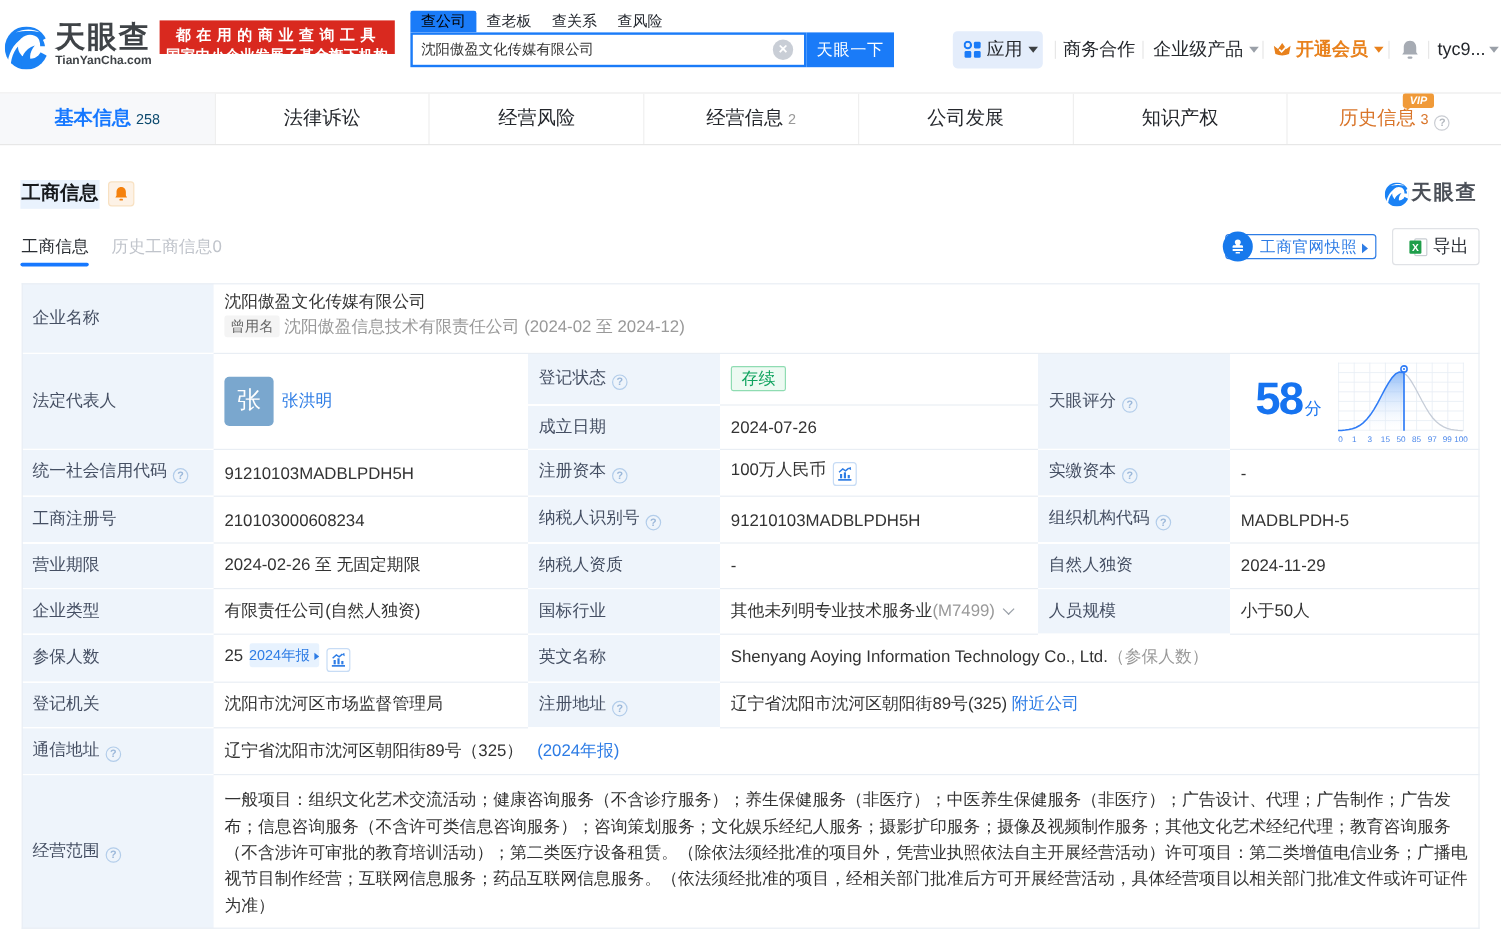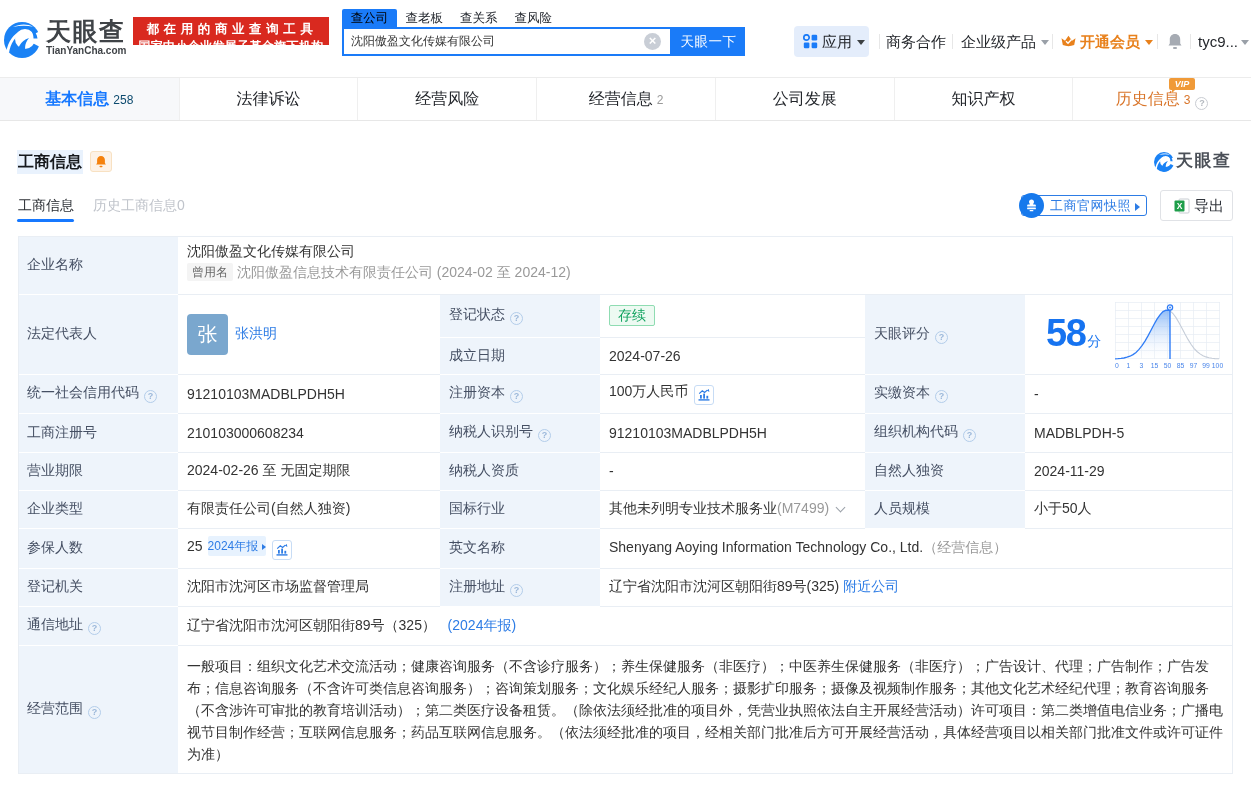--- a/index.html
+++ b/index.html
@@ -235,21 +235,21 @@
   <td class="L">参保人数</td>
   <td class="V">25<span class="rep-badge">2024年报 <span style="display:inline-block;width:0;height:0;border-top:3.5px solid transparent;border-bottom:3.5px solid transparent;border-left:4.5px solid #2d7ce5;"></span></span><span class="icobox"><svg width="12" height="12" viewBox="0 0 12 12" style="margin-top:3px;">
               <rect x="0.5" y="10.2" width="11" height="1.4" fill="#2d7ce5"></rect>
               <rect x="2" y="6" width="1.8" height="3.6" fill="#2d7ce5"></rect>
               <rect x="5.2" y="4.6" width="1.8" height="5" fill="#2d7ce5"></rect>
               <rect x="8.4" y="6.8" width="1.8" height="2.8" fill="#2d7ce5"></rect>
               <path d="M1.2 4.6 L4.3 1.8 L6.6 3.4 L9.3 1.1" stroke="#2d7ce5" stroke-width="1.2" fill="none"></path>
               <path d="M10.9 0 L11.3 2.9 L8.8 1.5 Z" fill="#2d7ce5"></path>
             </svg></span></td>
   <td class="L">英文名称</td>
-  <td class="V" colspan="3">Shenyang Aoying Information Technology Co., Ltd.<span class="gray">（经营信息）</span></td>
+  <td class="V" colspan="3">Shenyang Aoying Information Technology Co., Ltd.<span class="gray">（参保人数）</span></td>
 </tr>
 <tr style="height:38px;">
   <td class="L">登记机关</td>
   <td class="V">沈阳市沈河区市场监督管理局</td>
   <td class="L">注册地址<span class="qm">?</span></td>
   <td class="V" colspan="3">辽宁省沈阳市沈河区朝阳街89号(325) <span class="lnk">附近公司</span></td>
 </tr>
 <tr style="height:39px;">
   <td class="L">通信地址<span class="qm">?</span></td>
   <td class="V" colspan="5">辽宁省沈阳市沈河区朝阳街89号（325）&nbsp;&nbsp; <span class="lnk">(2024年报)</span></td>

